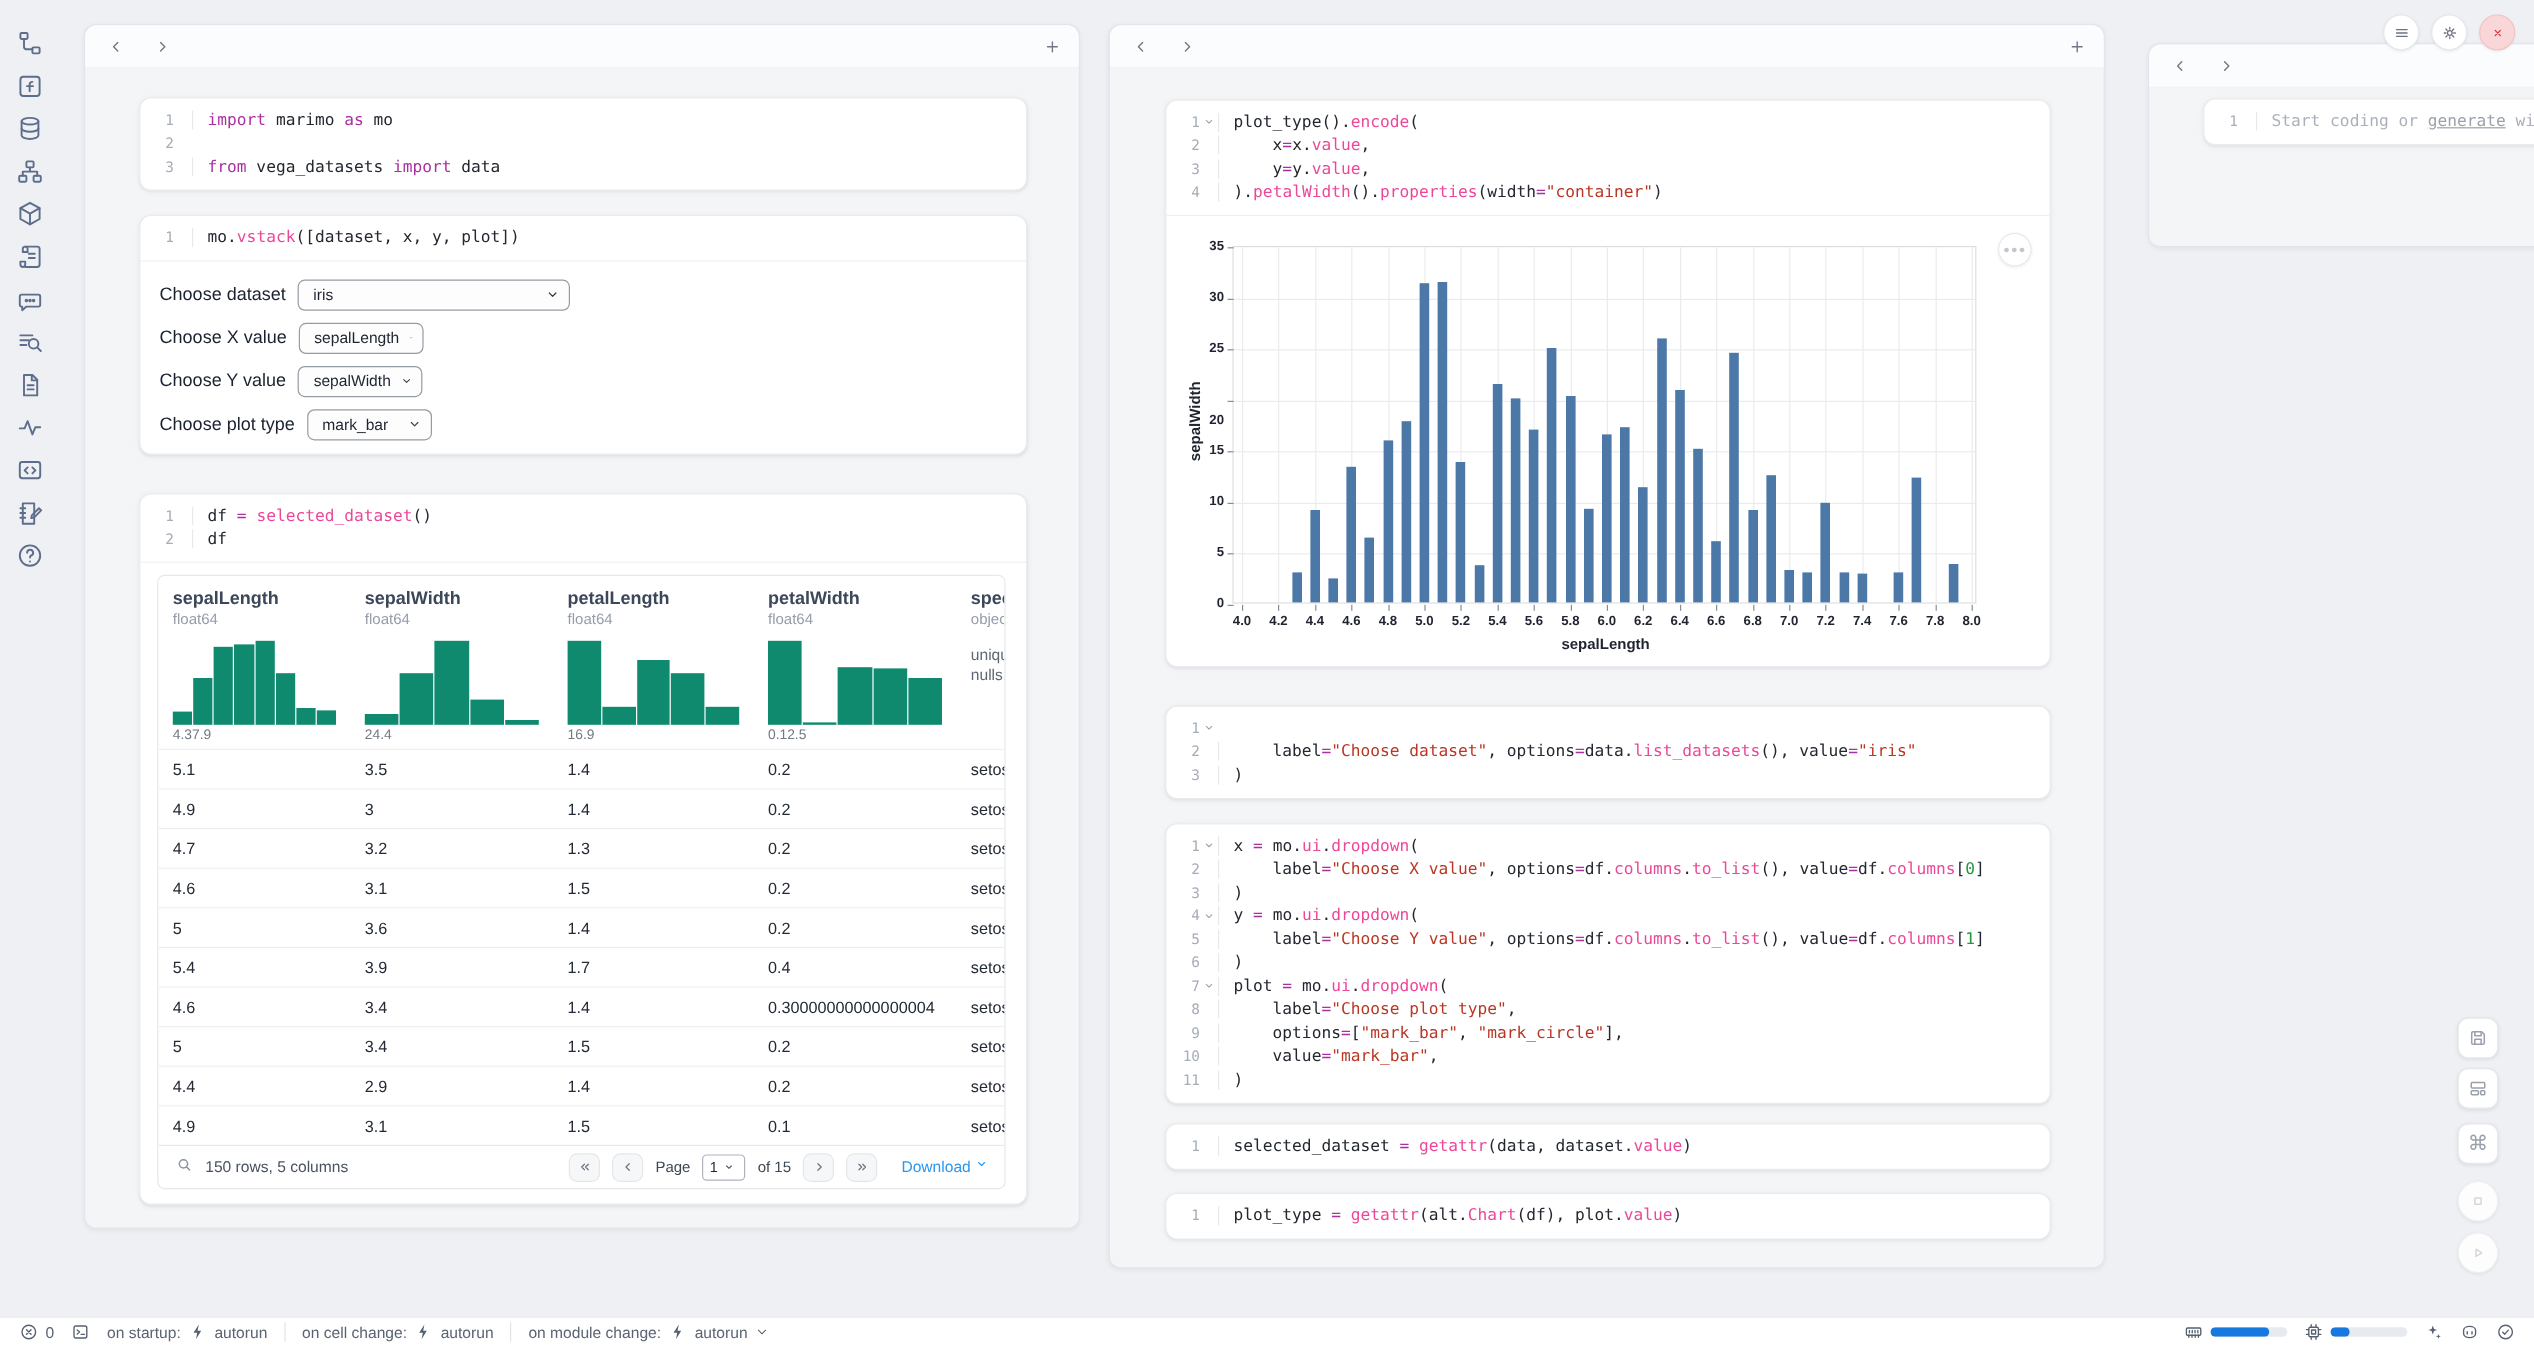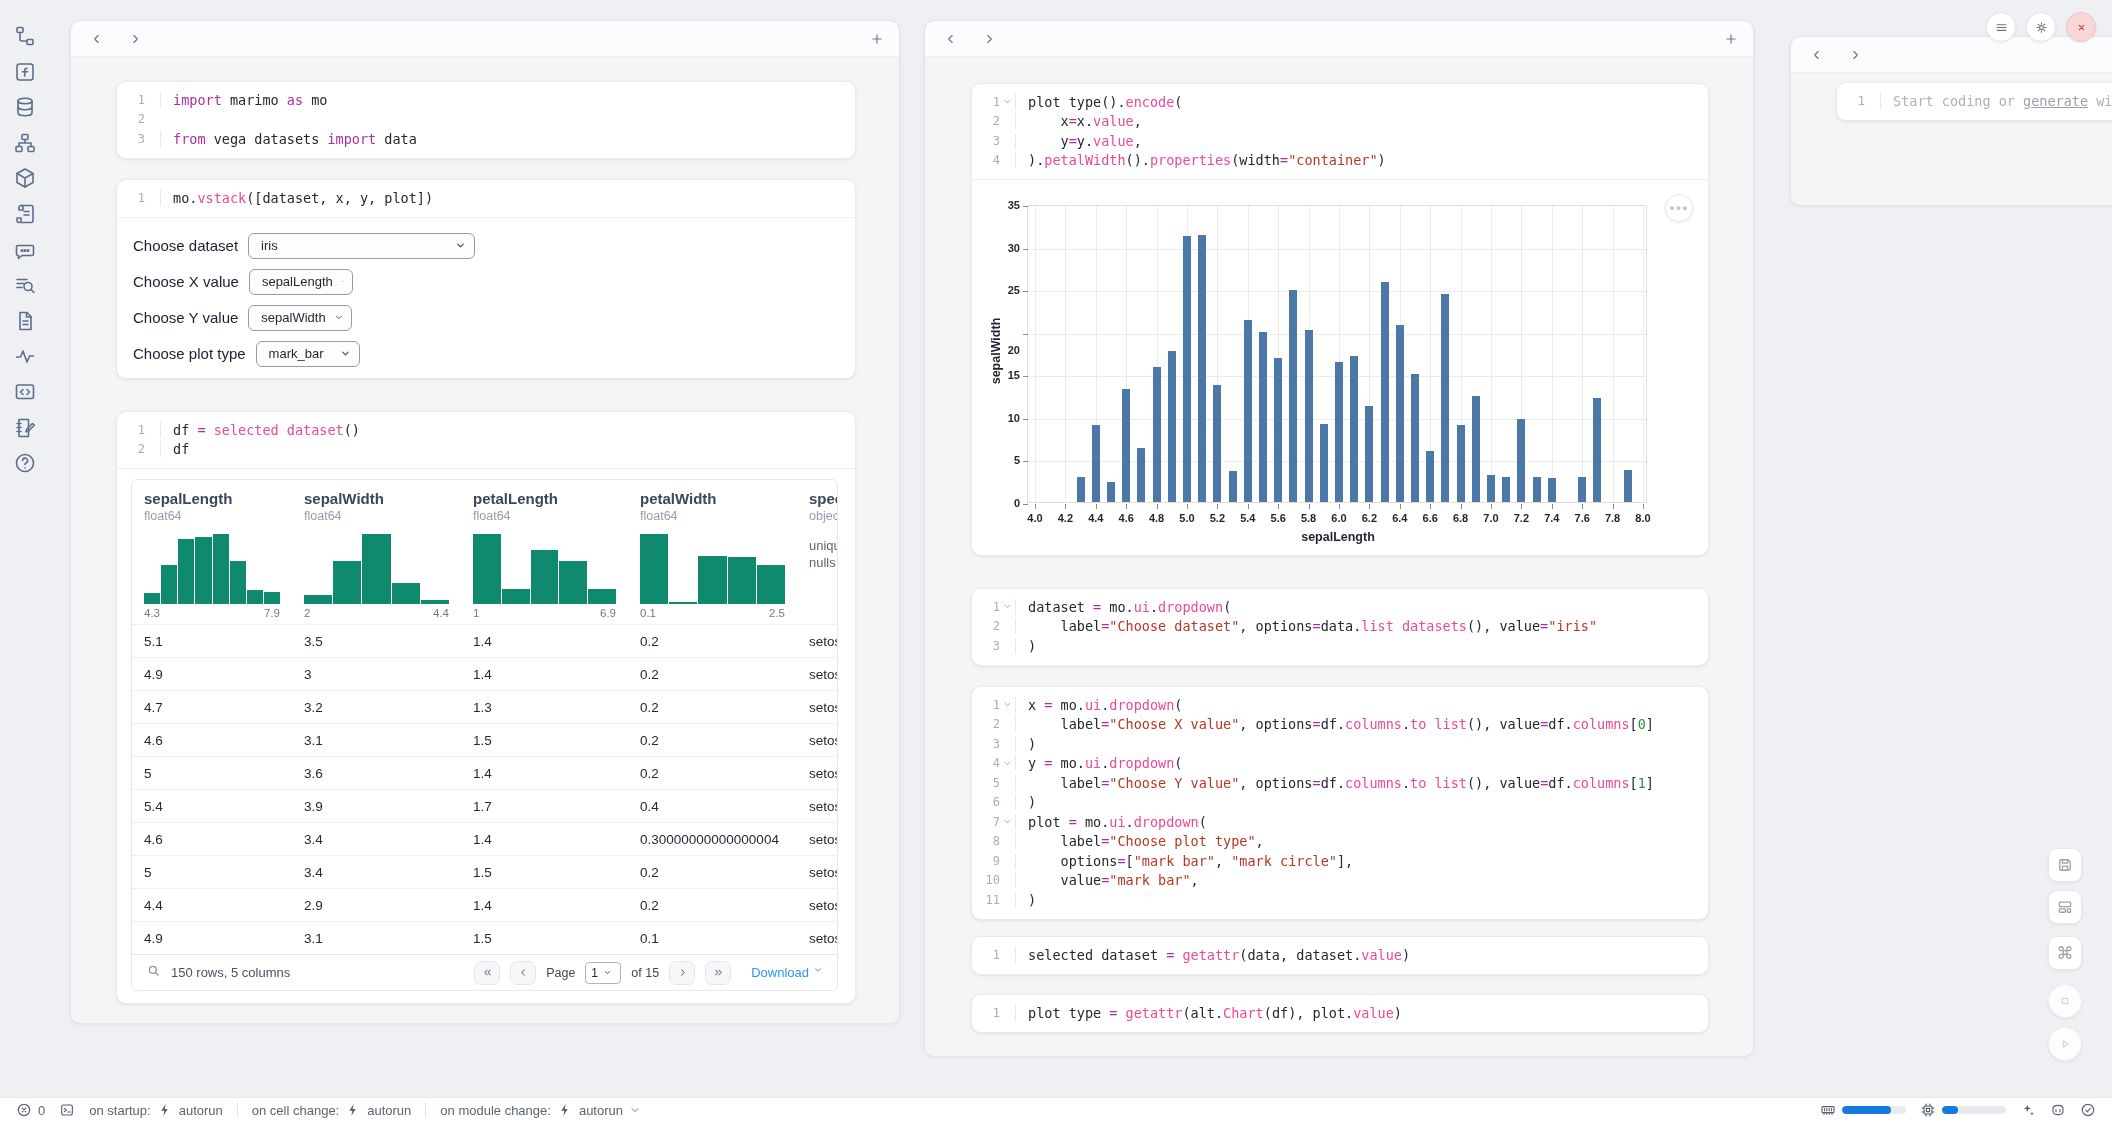--- a/index.html
+++ b/index.html
@@ -33,21 +33,21 @@
   .select svg{width:11px;height:11px;fill:none;stroke:#3a424d;stroke-width:2.2;stroke-linecap:round;stroke-linejoin:round;margin-left:8px}
   
   .tablewrap{position:absolute;left:14px;right:17px;top:67px;border:1px solid #e6e8eb;border-radius:6px;background:#fff;overflow:hidden}
   .dfhead{display:flex;height:144px;overflow:hidden}
   .dfcol{flex:none;padding:10px 12px 0}
   .dfname{font-size:15px;font-weight:700;color:#3c4759;white-space:nowrap}
   .dfdtype{font-size:12.5px;color:#949daa;margin-top:2px;white-space:nowrap}
   .hist{margin-top:9px;width:100%}
   .histbars{height:72px;display:flex;align-items:flex-end;gap:1px}
   .histbars div{flex:1;background:#0f8a6e}
-  .histlabels{display:flex;justify-content:space-between;font-size:11.5px;color:#6f7884;margin-top:3px}
+  .histlabels{display:flex;font-size:11.5px;color:#6f7884;margin-top:3px}
   .dfinfo{font-size:13px;color:#5e6774;margin-top:14px;line-height:17px;white-space:nowrap}
   .dfrow{display:flex;height:33px;border-top:1px solid #edf0f3;align-items:center;font-size:13.5px;color:#232a35}
   .dfrow span{flex:none;padding-left:12px;white-space:nowrap;overflow:hidden}
   .dffoot{height:36px;border-top:1px solid #e6e8eb;display:flex;align-items:center;padding:0 14px;gap:10px}
   .dffoot .sum{font-size:13px;color:#4a5362;flex:1}
   .sicon svg{width:15px;height:15px;fill:none;stroke:#8b93a0;stroke-width:2;stroke-linecap:round}
   .pgbtn{width:26px;height:24px;border:1px solid #e4e7ea;border-radius:7px;background:#f6f7f9;color:#6b7380;display:flex;align-items:center;justify-content:center;cursor:pointer}
   .pgbtn svg{width:11px;height:11px;fill:none;stroke:currentColor;stroke-width:2.2;stroke-linecap:round;stroke-linejoin:round}
   .pgtxt{font-size:12.5px;color:#3f4854}
   .pagesel{height:22px;min-width:36px;border:1px solid #aeb4bc;border-radius:4px;display:flex;align-items:center;padding:0 5px;font-size:12px;color:#1f2530;cursor:pointer;background:#fff}
@@ -621,21 +621,20 @@
     </div>
     <div class="cell" style="left:46px;top:567px;width:738px">
       <div class="codeblock">
           <div class="cl">
             <span class="ln">1</span>
             <span class="fold">
               <svg viewBox="0 0 24 24">
                 <path d="M6 9l6 6 6-6"></path>
               </svg>
             </span>
-            <span class="ct"><span class="tk-d">dataset </span><span class="tk-kw">=</span><span class="tk-d"> mo.</span><span class="tk-fn">ui</span><span class="tk-d">.</span><span class="tk-fn">dropdown</span><span class="tk-d">(</span></span>
           </div>
           <div class="cl">
             <span class="ln">2</span>
             <span class="fold"></span>
             <span class="ct"><span class="tk-d">    label</span><span class="tk-kw">=</span><span class="tk-str">"Choose dataset"</span><span class="tk-d">, options</span><span class="tk-kw">=</span><span class="tk-d">data.</span><span class="tk-fn">list_datasets</span><span class="tk-d">(), value</span><span class="tk-kw">=</span><span class="tk-str">"iris"</span></span>
           </div>
           <div class="cl">
             <span class="ln">3</span>
             <span class="fold"></span>
             <span class="ct"><span class="tk-d">)</span></span>

